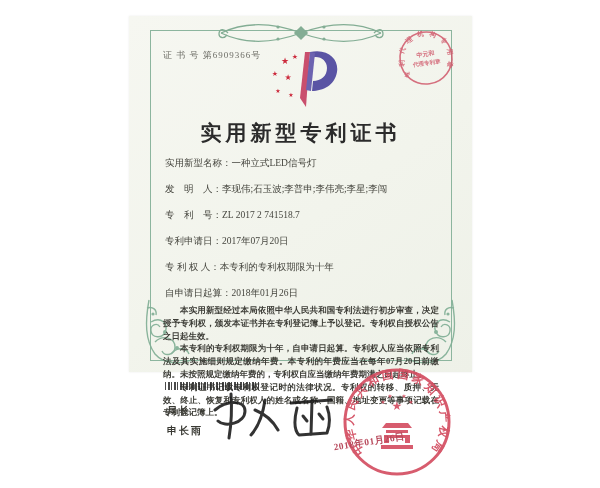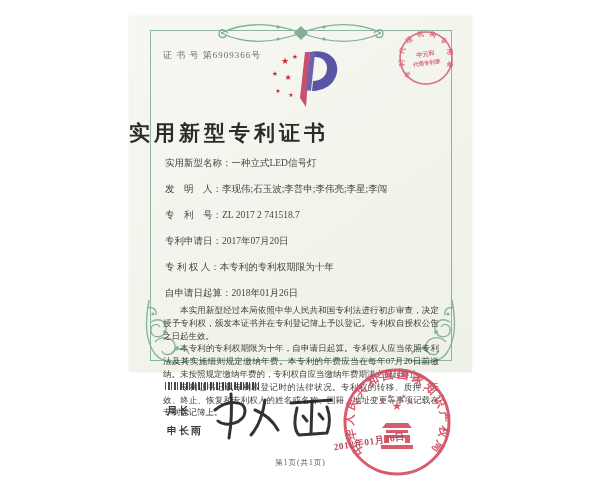--- a/index.html
+++ b/index.html
@@ -18,29 +18,29 @@
   }
   .ornament-top{position:absolute;left:50%;top:3px;transform:translateX(-50%);}
   .corner-flourish{position:absolute;bottom:6px;opacity:.9;}
   .corner-left{left:12px;}
   .corner-right{right:12px;transform:scaleX(-1);}
   .cert-number{
     position:absolute;left:34px;top:33px;font-size:9px;color:#6b6b64;letter-spacing:1px;
   }
   .logo{position:absolute;left:136px;top:34px;width:78px;height:60px;}
   .title{
-    position:absolute;left:0;top:103px;width:100%;text-align:left;
+    position:absolute;left:0;top:103px;width:100%;text-align:center;
     font-size:21px;font-weight:600;color:#2b2b2b;letter-spacing:4px;
   }
   .fields{position:absolute;left:36px;top:134px;width:272px;}
   .field-row{height:26px;line-height:26px;font-size:9.5px;color:#45453e;white-space:nowrap;}
   .body-text{position:absolute;left:34px;top:288px;width:276px;}
   .body-text p{
     margin:0;font-size:8.5px;line-height:12.8px;color:#3c3c36;
-    text-align:justify;text-indent:2em;
+    text-align:justify;text-indent:2em;font-weight:bold;
   }
   .barcode{
     position:absolute;left:36px;top:366px;width:94px;height:8px;
     background:repeating-linear-gradient(90deg,#2a2a2a 0 1px,transparent 1px 3px,#2a2a2a 3px 5px,transparent 5px 6px);
     opacity:.85;
   }
   .sig-title{position:absolute;left:38px;top:388px;font-size:10px;font-weight:600;color:#3a3a34;letter-spacing:2px;}
   .sig-name{position:absolute;left:38px;top:408px;font-size:10px;font-weight:600;color:#3a3a34;letter-spacing:2px;}
   .signature{position:absolute;left:70px;top:372px;width:150px;height:60px;}
   .page-footer{
@@ -146,21 +146,20 @@
       <path d="M66,12 C64,26 60,38 52,47"></path>
       <path d="M56,22 C66,26 74,33 79,42"></path>
       <path d="M92,15 L132,12"></path>
       <path d="M98,20 C95,32 95,42 100,47 L128,45 C131,37 131,27 128,19"></path>
       <path d="M113,13 L112,46"></path>
       <path d="M104,28 L108,33"></path>
       <path d="M120,26 L124,31"></path>
     </g>
   </svg>
 
-  <div class="page-footer">第1页(共1页)</div>
 
   <div class="seal-main">
     <svg width="112" height="112" viewBox="0 0 112 112">
       <defs>
         <path id="ringPath" d="M 24.9,87.1 A 44,44 0 1 1 87.1,87.1"></path>
       </defs>
       <circle cx="56" cy="56" r="52" fill="none" stroke="#d44f62" stroke-width="3"></circle>
       <text font-size="11.5" letter-spacing="3" fill="#d24a5e" font-weight="bold">
         <textPath href="#ringPath" startOffset="2">中华人民共和国国家知识产权局</textPath>
       </text>

